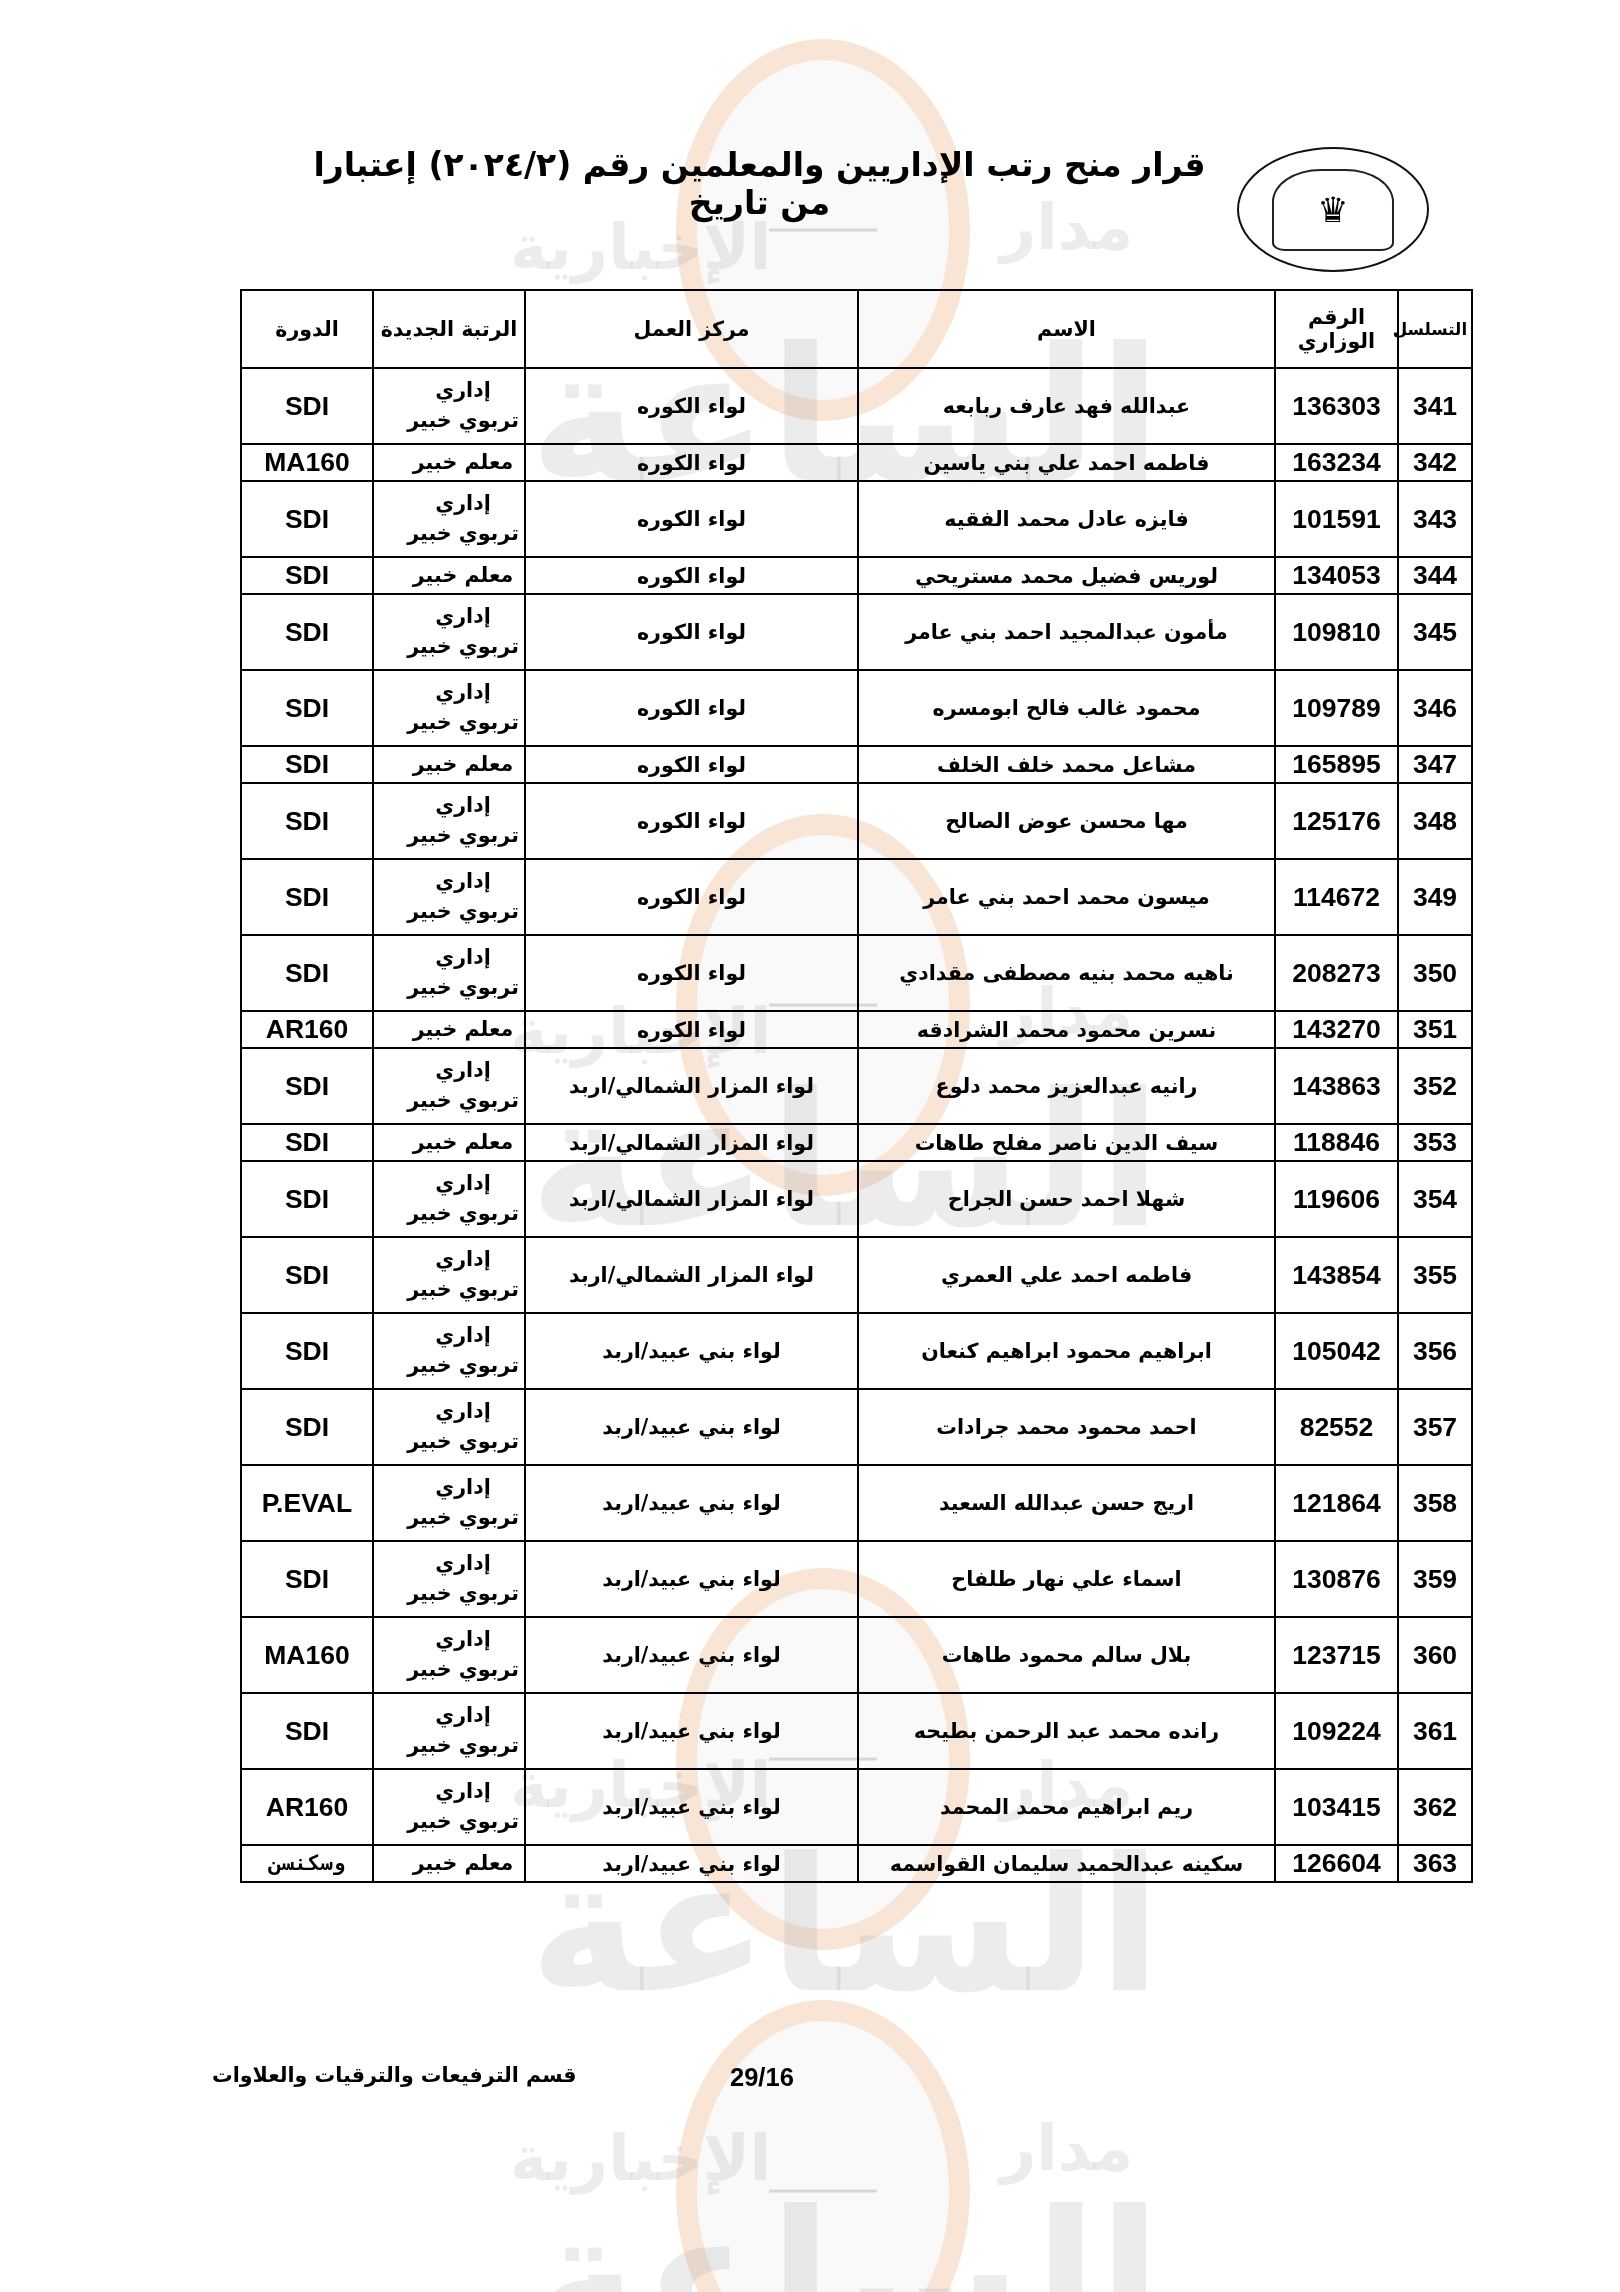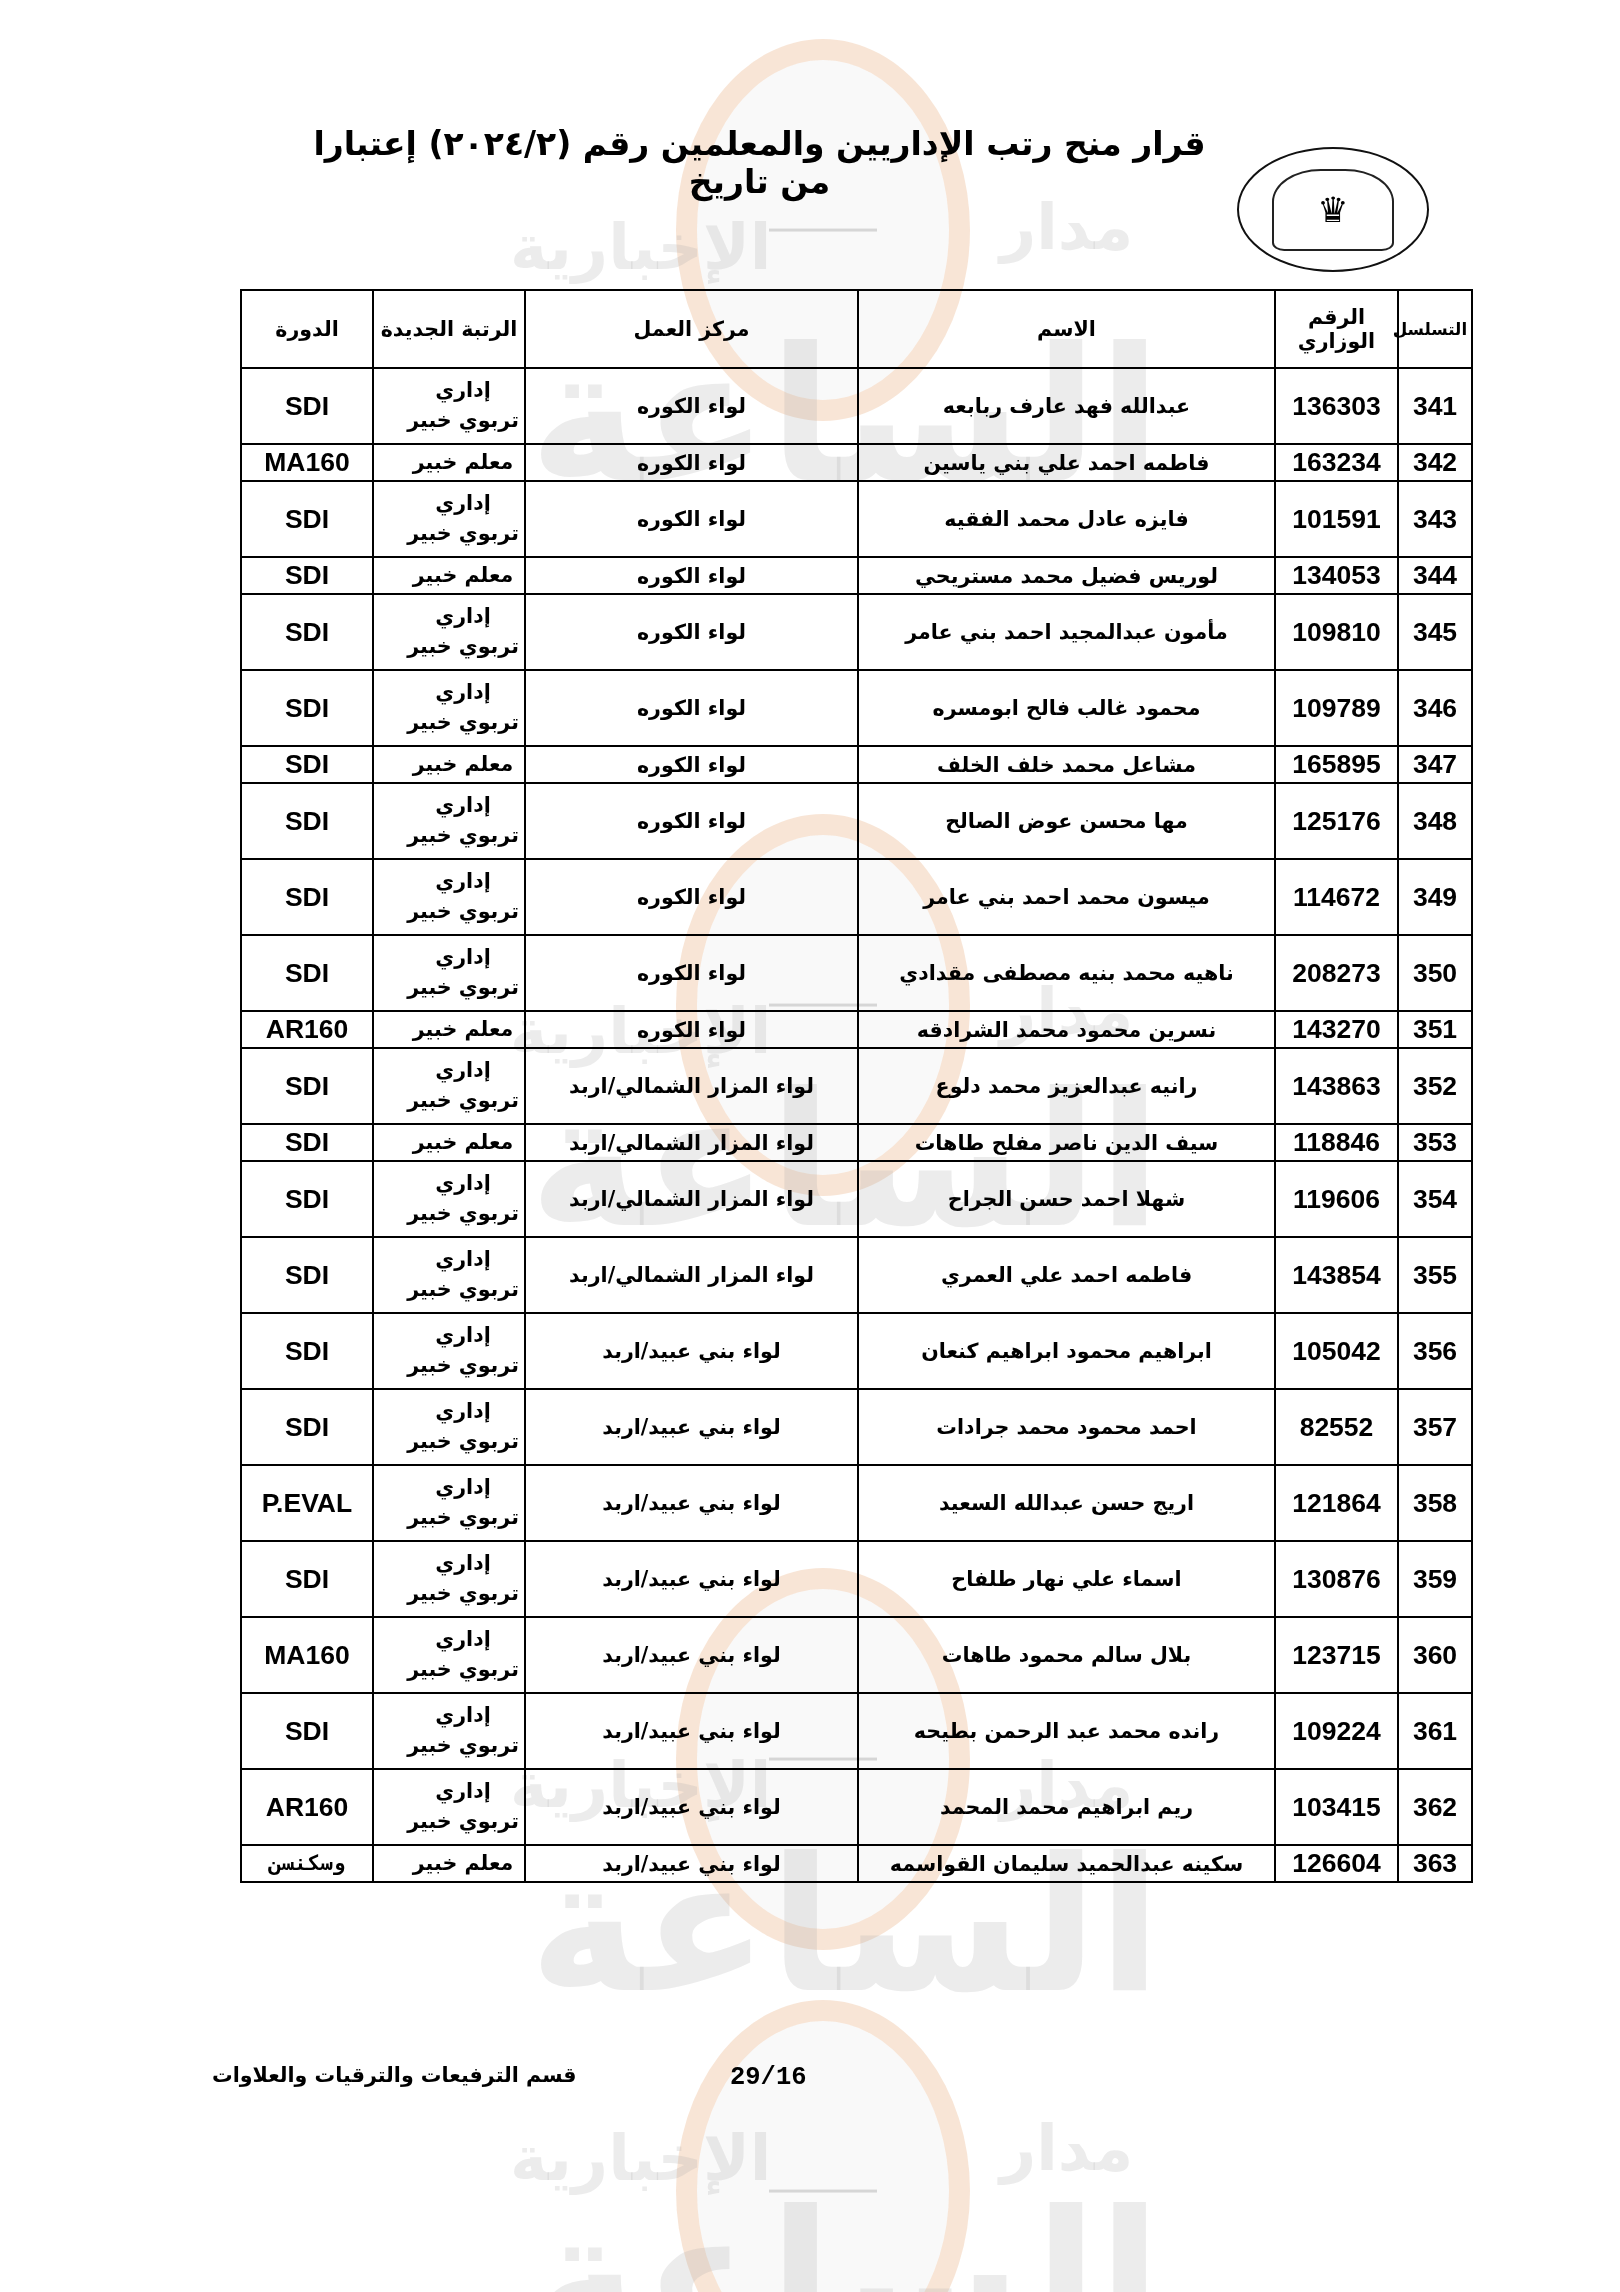--- a/index.html
+++ b/index.html
@@ -37,21 +37,21 @@
   }
   .seal-inner {
     width: 118px; height: 78px; border: 2px solid #222; border-radius: 40% 40% 10% 10%;
     display: flex; align-items: center; justify-content: center; font-size: 35px;
   }
 
   .title {
     position: absolute; left: 294px; width: 931px; direction: rtl; text-align: center;
     font-family: "DejaVu Sans", sans-serif; font-weight: bold; font-size: 33px; line-height: 1.15;
   }
-  .title-1 { top: 125px; text-align: center; }
+  .title-1 { top: 146px; text-align: center; }
   .title-2 { top: 182px; }
 
   table.grades {
     position: absolute; left: 240px; top: 289px; width: 1230px;
     border-collapse: collapse; direction: rtl; table-layout: fixed;
     font-family: "Liberation Sans", sans-serif; font-weight: bold;
   }
   table.grades th, table.grades td {
     border: 2.5px solid #000; text-align: center; vertical-align: middle; padding: 0 3.9px;
   }
@@ -66,21 +66,21 @@
   tr.tall td { height: 74px; }
   tr.short td { height: 35px; }
 
   .footer {
     position: absolute; top: 2063px; font-weight: bold;
   }
   .footer-dept {
     left: 212px; direction: rtl; font-family: "DejaVu Sans", sans-serif; font-size: 20.6px;
   }
   .footer-page {
-    left: 730px; font-family: Liberation Mono, monospace; font-size: 25.5px;
+    left: 730px; font-family: Liberation Sans, sans-serif; font-size: 25.5px;
   }
 </style>
 </head>
 <body>
 
 <div class="wm wm-clock" style="left:676px; top:39px;"></div>
 <div class="wm wm-clock" style="left:676px; top:814px;"></div>
 <div class="wm wm-clock" style="left:676px; top:1568px;"></div>
 <div class="wm wm-clock" style="left:676px; top:2000px;"></div>
 

